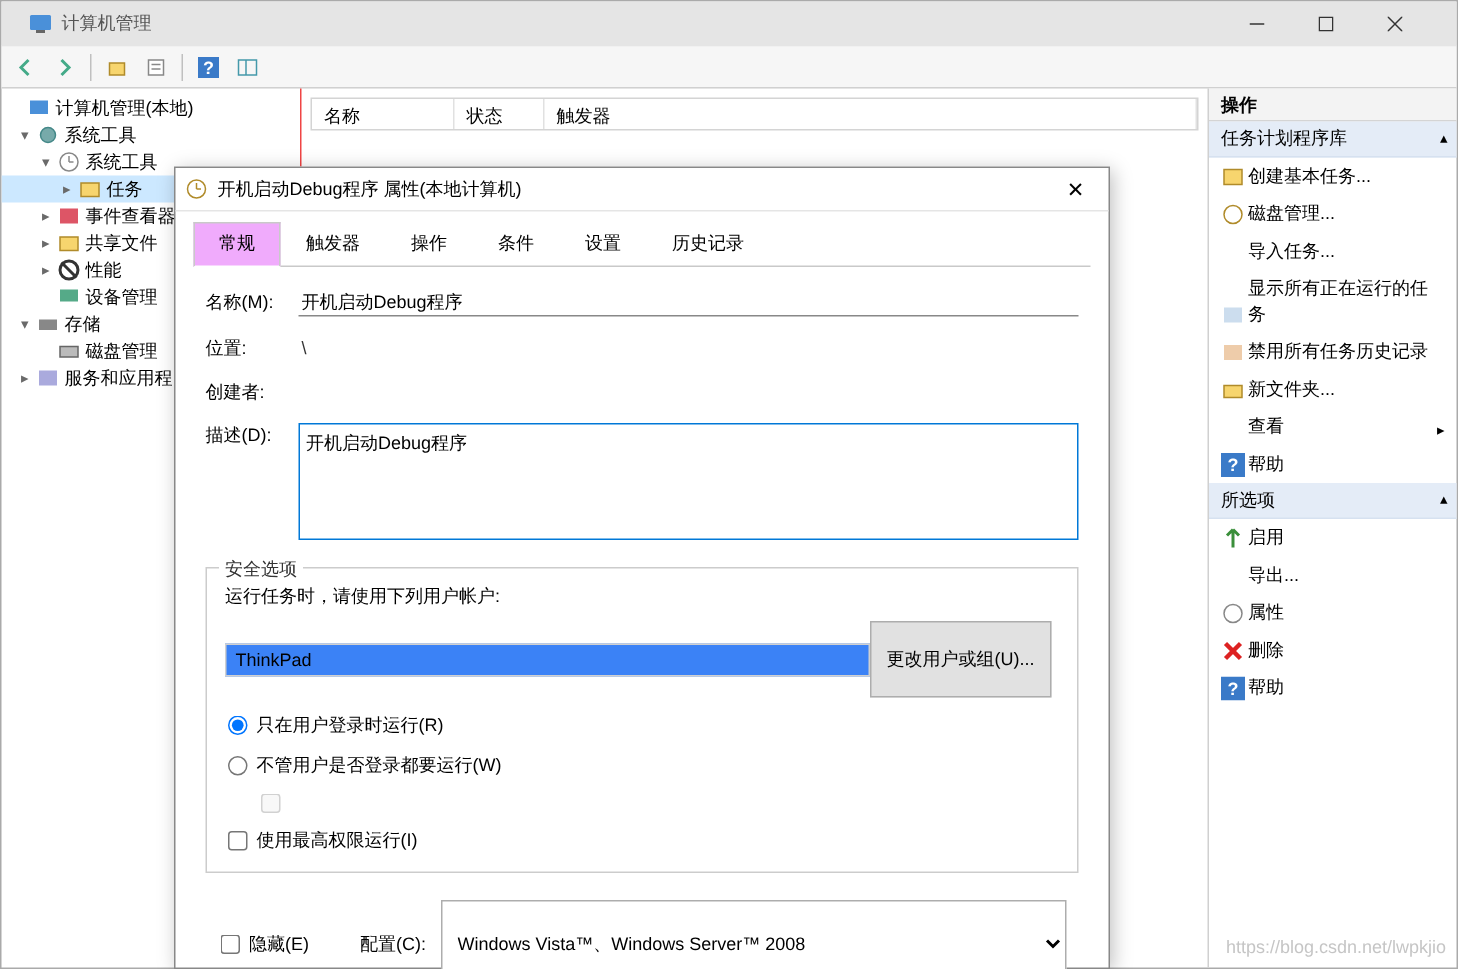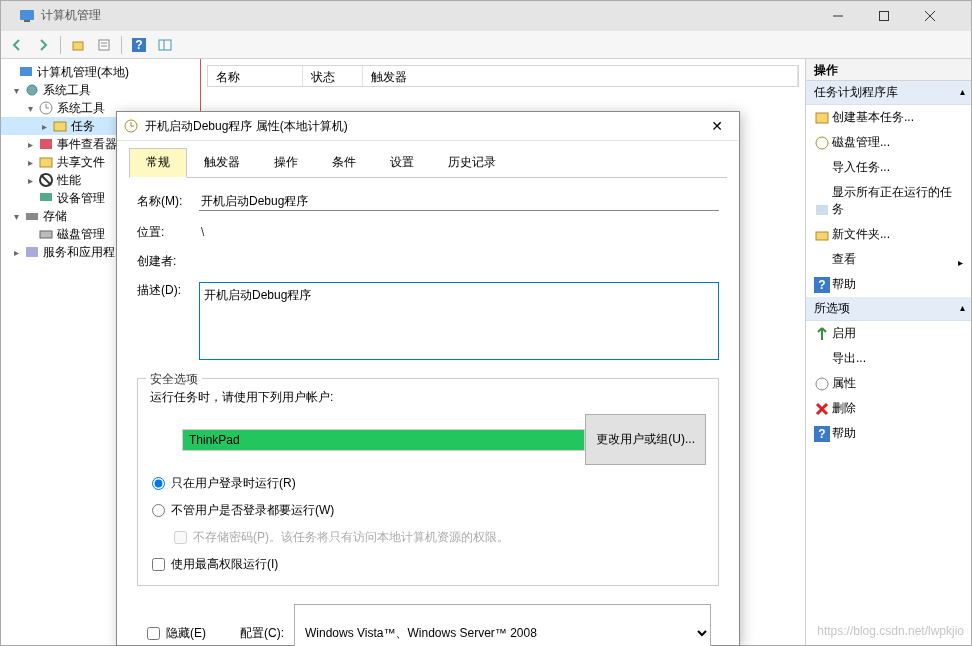--- a/index.html
+++ b/index.html
@@ -42,33 +42,33 @@
 
 .dialog { position: absolute; left: 116px; top: 111px; width: 624px; height: 535px; background: #fff; border: 1px solid #888; box-shadow: 2px 2px 12px rgba(0,0,0,0.25); display: flex; flex-direction: column; }
 .dlg-titlebar { height: 28px; display: flex; align-items: center; padding: 4px 6px; }
 .dlg-titlebar .dlg-icon { width: 16px; height: 16px; margin-right: 6px; }
 .dlg-titlebar .dlg-title { flex: 1; }
 .dlg-close { width: 32px; height: 24px; display: flex; align-items: center; justify-content: center; font-size: 14px; }
 
 .dlg-body { flex: 1; padding: 0 12px 10px 12px; display: flex; flex-direction: column; border-top: 1px solid #e5e5e5;}
 .tabs { display: flex; border-bottom: 1px solid #c9c9c9; margin-top: 6px; }
 .tab { padding: 5px 16px 6px 16px; border: 1px solid transparent; position: relative; bottom: -1px; cursor: default; }
-.tab.active { border: 1px solid #c9c9c9; border-bottom-color: #fff; background: #fef9c3; }
+.tab.active { border: 1px solid #c9c9c9; border-bottom-color: #fff; background: #f0abfc; }
 
 .form { padding: 14px 8px 8px 8px; display: flex; flex-direction: column; gap: 12px; flex: 1; }
 .row { display: flex; align-items: center; gap: 0; }
 .lbl { width: 62px; }
 .underline-input { flex: 1; border: none; border-bottom: 1px solid #888; padding: 2px 2px; outline: none; font-size: 12px; }
 .static-val { flex: 1; padding: 2px 2px; border-bottom: 1px solid #ccc; color: #333; }
 .static-val.noborder { border: none; }
 .desc-box { flex: 1; height: 78px; border: 1px solid #0078d7; padding: 4px; outline: none; resize: none; font-size: 12px; font-family: inherit; }
 
 .group-box { border: 1px solid #ccc; margin-top: 6px; padding: 10px 12px 12px 12px; position: relative; }
 .group-box .legend { position: absolute; top: -8px; left: 8px; background: #fff; padding: 0 4px; color: #333; }
-.readonly-field { width: 430px; background: #22c55e; border: 1px solid #d0d0d0; padding: 3px 6px; margin-left: 32px; }
+.readonly-field { width: 430px; background: #3b82f6; border: 1px solid #d0d0d0; padding: 3px 6px; }
 .btn { border: 1px solid #adadad; background: #e1e1e1; padding: 16px 10px; cursor: default; white-space: nowrap; }
 .btn.primary { border-color: #0078d7; }
 
 .radio-row, .check-row { display: flex; align-items: center; gap: 6px; margin-top: 10px; }
 .radio-row input, .check-row input { margin-left: 2px; }
 .sub { margin-left: 22px; color: #888; }
 .sub input[disabled] + span { color: #aaa; }
 
 .bottom-row { display: flex; align-items: center; padding: 6px 8px 4px 8px; gap: 10px; }
 .config-select { flex: 1; border: 1px solid #adadad; padding: 20px 6px; background: #fff; font-size: 12px; }
@@ -303,20 +303,28 @@
           <span class="aicon"></span>
           <span>导入任务...</span>
         </div>
       <div class="action-item">
           <span class="aicon">
             <svg width="16" height="16">
               <rect x="2" y="3" width="12" height="10" fill="#cde"></rect>
             </svg>
           </span>
           <span>显示所有正在运行的任务</span>
+        </div>
+      <div class="action-item">
+          <span class="aicon">
+            <svg width="16" height="16">
+              <rect x="2" y="3" width="12" height="10" fill="#eca"></rect>
+            </svg>
+          </span>
+          <span>禁用所有任务历史记录</span>
         </div>
       <div class="action-item">
           <span class="aicon">
             <svg width="16" height="16">
               <rect x="2" y="5" width="12" height="8" fill="#f7d56e" stroke="#b08b2a"></rect>
             </svg>
           </span>
           <span>新文件夹...</span>
         </div>
       <div class="action-item">
@@ -428,21 +436,20 @@
         <label class="radio-row">
           <input type="radio" name="runwhen" checked="" style="">
           <span>只在用户登录时运行(R)</span>
         </label>
         <label class="radio-row">
           <input type="radio" name="runwhen" style="">
           <span>不管用户是否登录都要运行(W)</span>
         </label>
         <label class="check-row sub">
           <input type="checkbox" disabled="" style="">
-          <span style="color:#aaa">不存储密码(P)。该任务将只有访问本地计算机资源的权限。</span>
         </label>
         <label class="check-row">
           <input type="checkbox" style="">
           <span>使用最高权限运行(I)</span>
         </label>
       </div>
 
       <div class="bottom-row">
         <label class="check-row" style="margin-top:0">
           <input type="checkbox" style="">

